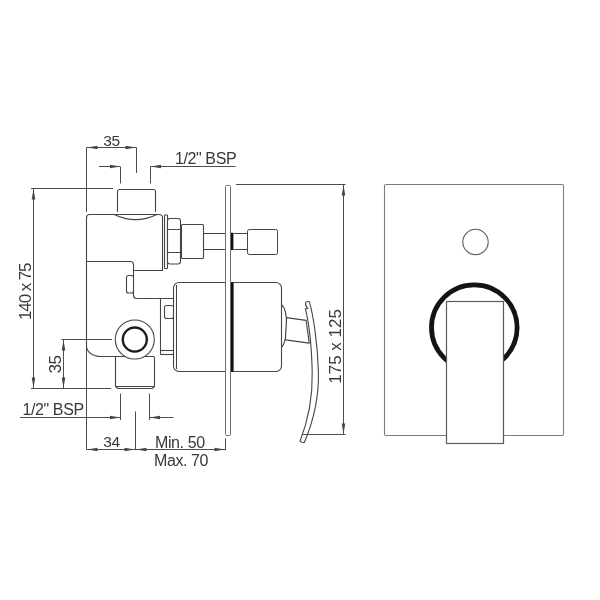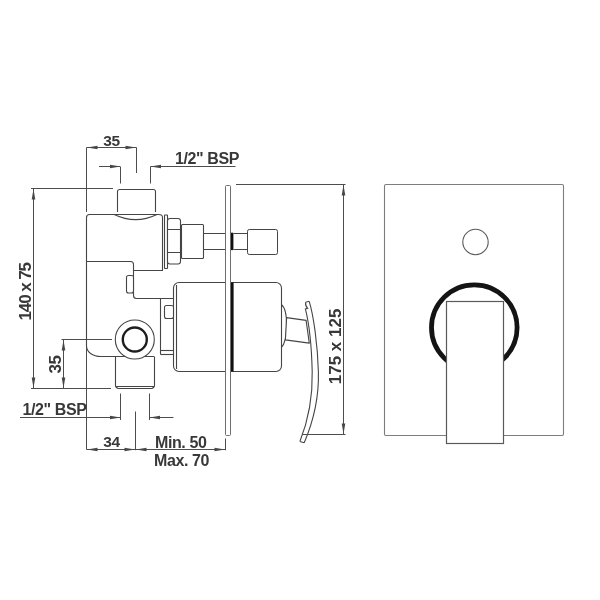--- a/index.html
+++ b/index.html
@@ -1,16 +1,16 @@
 <!DOCTYPE html>
 <html><head>
 <meta charset="utf-8">
 <style>
   html,body{margin:0;padding:0;background:#ffffff;}
-  .wrap{width:600px;height:600px;position:relative;font-weight:bold;}
+  .wrap{width:600px;height:600px;position:relative;}
   svg{display:block;}
   text{font-family:"Liberation Sans", sans-serif; fill:#383838; -webkit-font-smoothing:antialiased;}
 </style>
 </head>
 <body>
 <div class="wrap">
 <svg width="600" height="600" viewBox="0 0 600 600" xmlns="http://www.w3.org/2000/svg">
 
 <rect x="0" y="0" width="600" height="600" fill="#ffffff"></rect>
 

